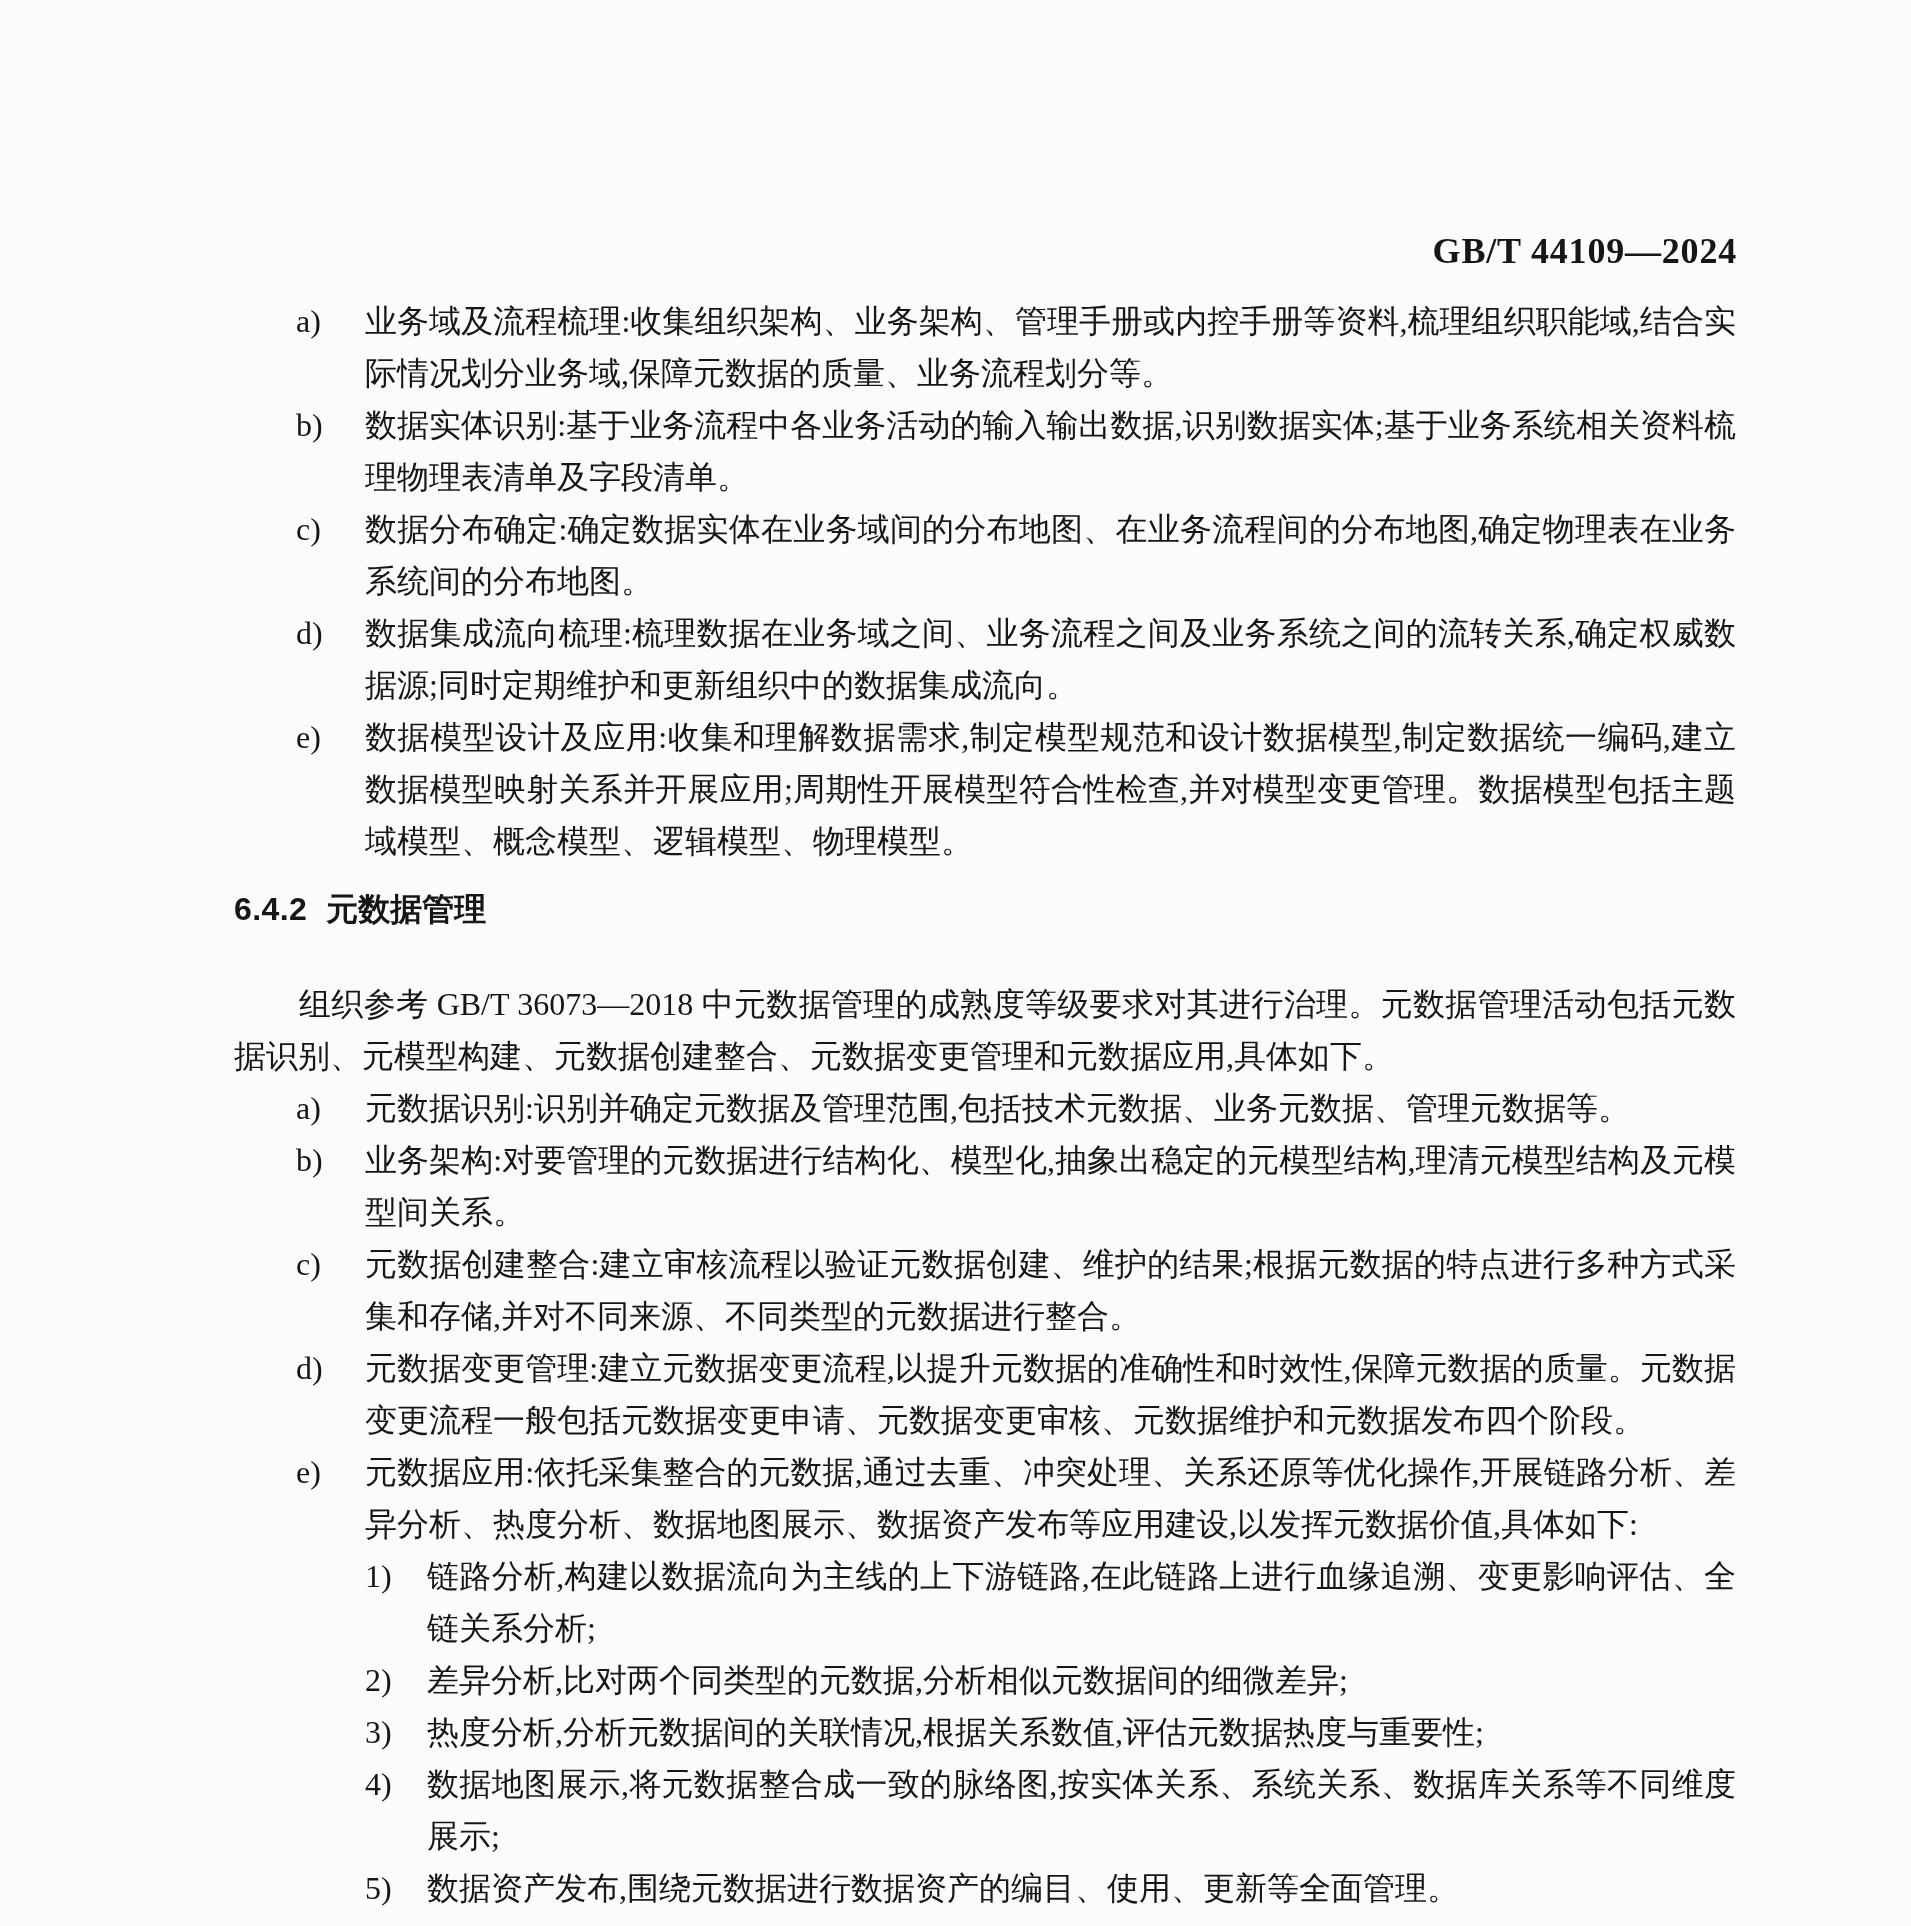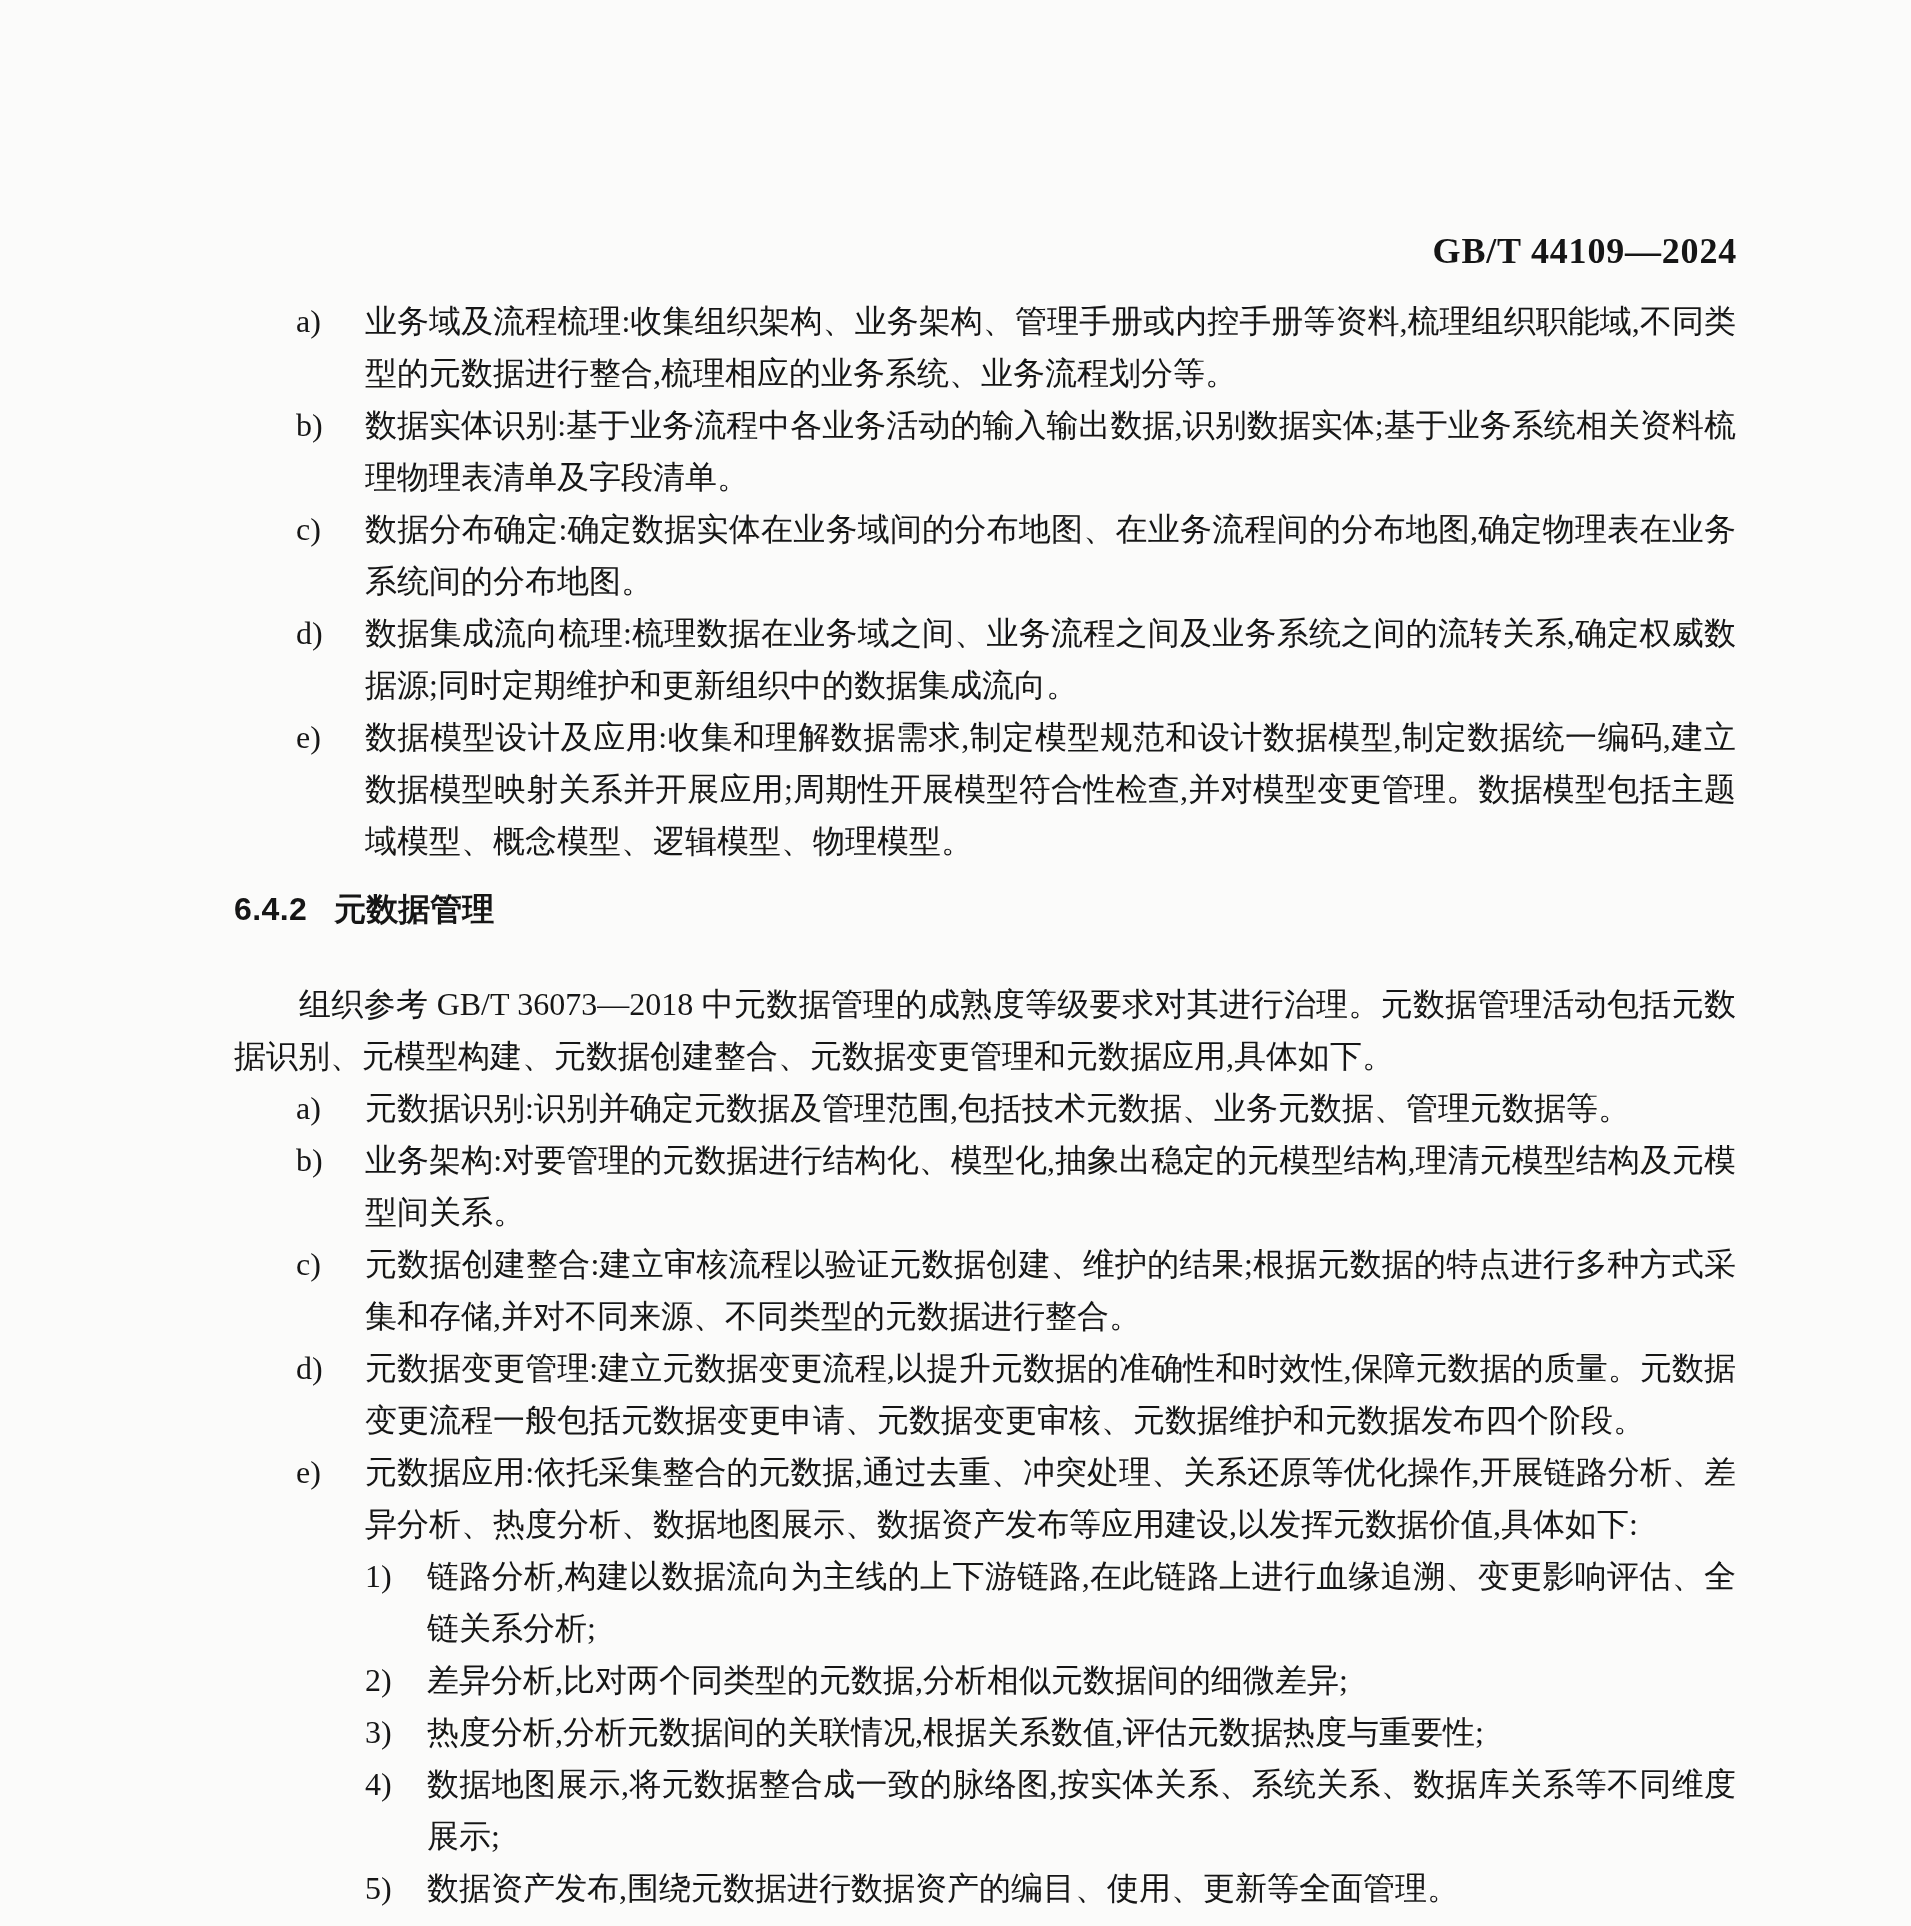--- a/index.html
+++ b/index.html
@@ -29,21 +29,21 @@
     width: 1502px;
     font-size: 32px;
     line-height: 52px;
   }
   .heading {
     font-weight: 700;
     margin: 16px 0 10px 0;
     font-family: "Liberation Sans", "DejaVu Sans", sans-serif;
     font-size: 32px;
   }
-  .heading .h-num { margin-right: 27px; letter-spacing: 0.4px; }
+  .heading .h-num { margin-right: 19px; letter-spacing: 0.4px; }
   .para {
     text-indent: 65px;
     text-align: justify;
     margin-top: 43px;
   }
   .item { display: flex; }
   .item .label {
     flex: 0 0 69px;
     margin-left: 62px;
     white-space: nowrap;
@@ -59,21 +59,21 @@
   }
 </style>
 </head>
 <body>
 
 <div class="std-header">GB/T 44109—2024</div>
 
 <div id="content" class="content">
     <div class="item">
       <span class="label">a)</span>
-      <span class="text">业务域及流程梳理:收集组织架构、业务架构、管理手册或内控手册等资料,梳理组织职能域,不同类型的元数据进行整合,梳理相应的业务系统、业务流程划分等。</span>
+      <span class="text">业务域及流程梳理:收集组织架构、业务架构、管理手册或内控手册等资料,梳理组织职能域,结合实际情况划分业务域,保障元数据的质量、业务流程划分等。</span>
     </div>
     <div class="item">
       <span class="label">b)</span>
       <span class="text">数据实体识别:基于业务流程中各业务活动的输入输出数据,识别数据实体;基于业务系统相关资料梳理物理表清单及字段清单。</span>
     </div>
     <div class="item">
       <span class="label">c)</span>
       <span class="text">数据分布确定:确定数据实体在业务域间的分布地图、在业务流程间的分布地图,确定物理表在业务系统间的分布地图。</span>
     </div>
     <div class="item">

